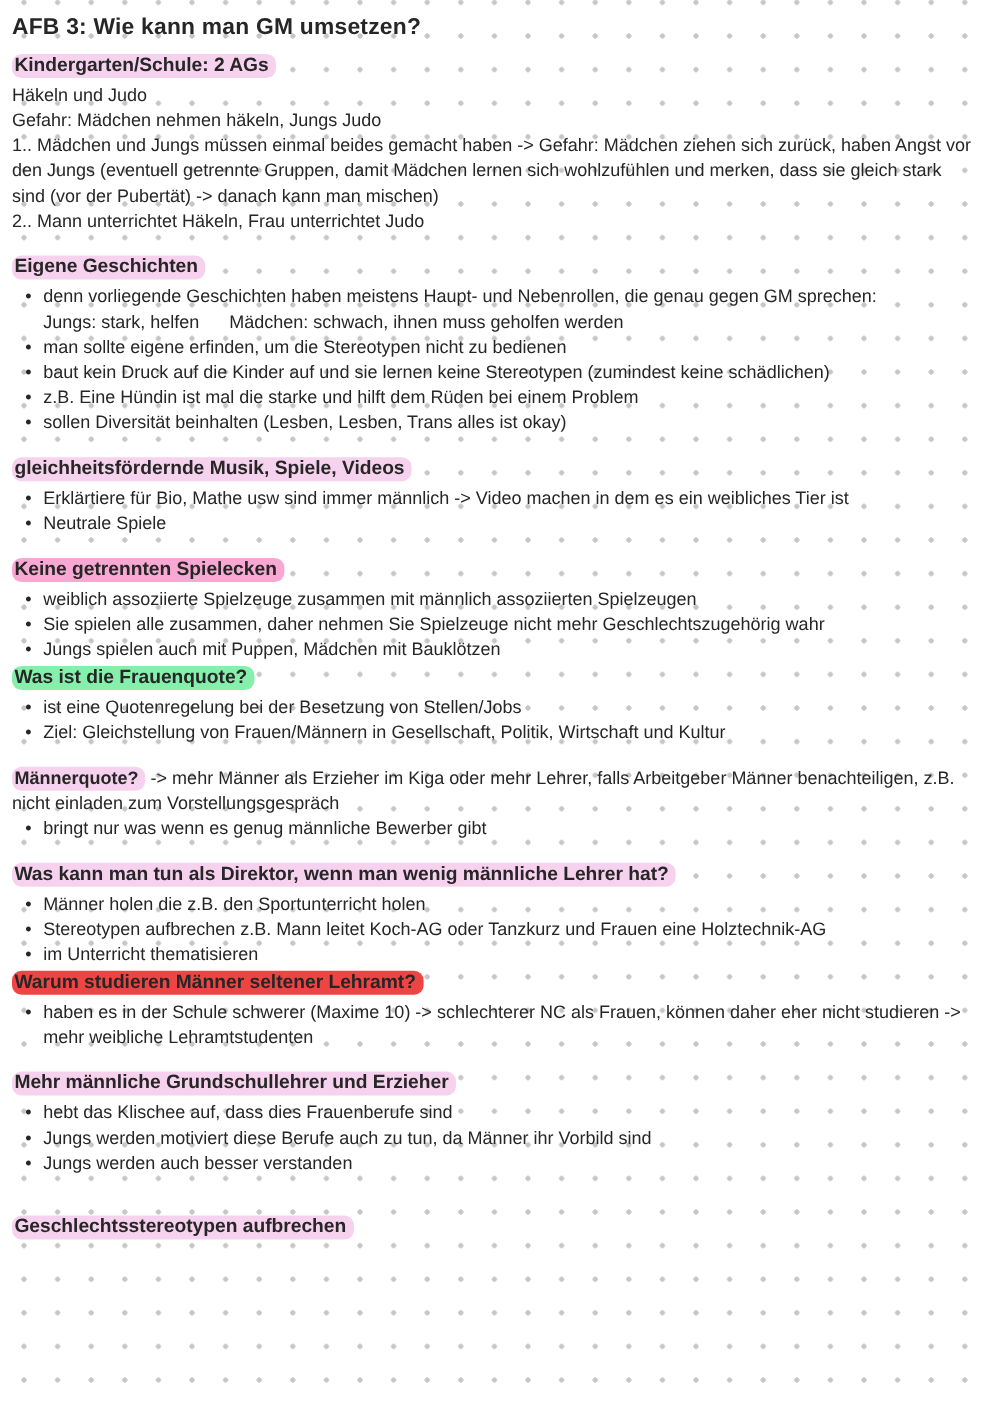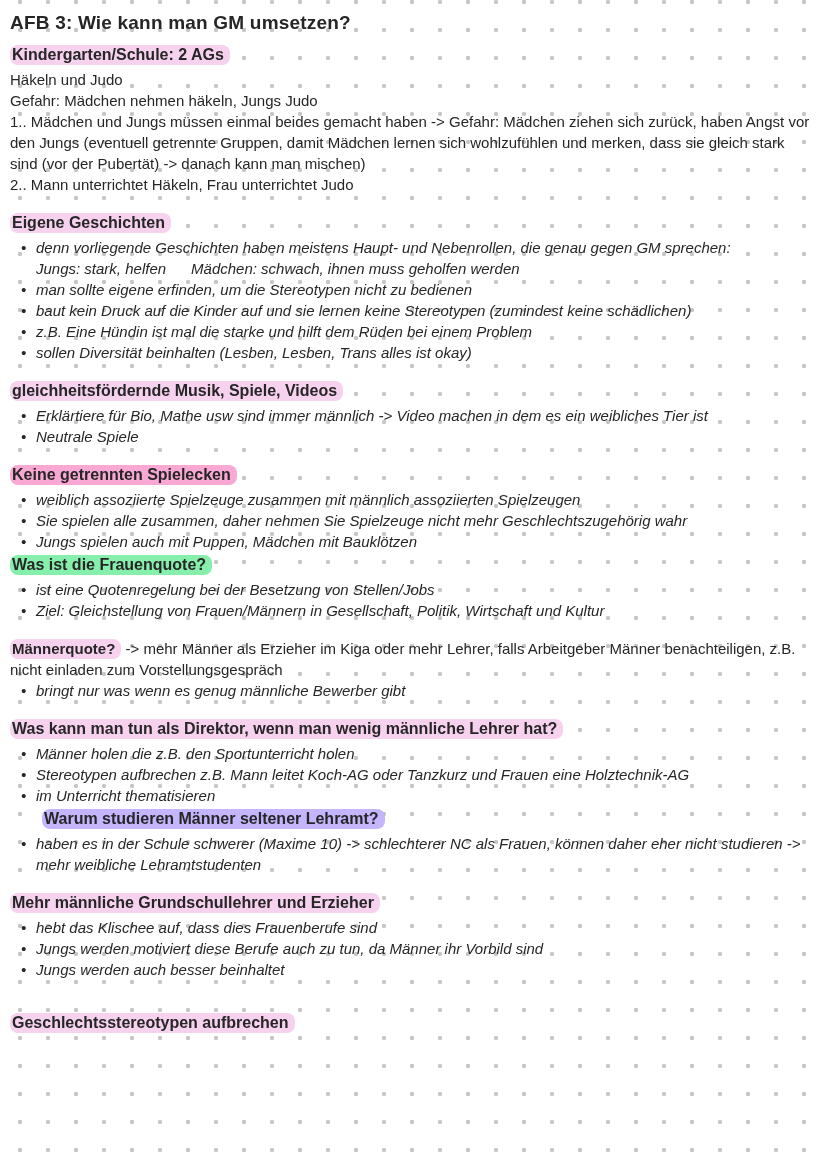--- a/index.html
+++ b/index.html
@@ -38,21 +38,21 @@
     border-radius: 8px;
     box-decoration-break: clone;
     -webkit-box-decoration-break: clone;
   }
   .line {
     margin: 0;
     font-size: 15px;
     line-height: 21px;
     white-space: pre-wrap;
   }
-  .bullets { margin: 0; padding: 0 0 0 8px; list-style: none; font-style: italic; }
+  .bullets { margin: 0; padding: 0 0 0 8px; list-style: none; }
   .li {
     position: relative;
     padding-left: 18px;
     font-size: 15px;
     line-height: 21px;
     white-space: pre-wrap;
   }
   .li::before { content: "\2022"; position: absolute; left: 3px; top: 0; }
 </style>
 </head>
@@ -117,32 +117,32 @@
   <section class="block">
     <h2 class="h"><mark class="hl" style="background: rgb(246, 210, 239);">Was kann man tun als Direktor, wenn man wenig männliche Lehrer hat?</mark></h2>
     <ul class="bullets">
       <li class="li">Männer holen die z.B. den Sportunterricht holen</li>
       <li class="li">Stereotypen aufbrechen z.B. Mann leitet Koch-AG oder Tanzkurz und Frauen eine Holztechnik-AG</li>
       <li class="li">im Unterricht thematisieren</li>
     </ul>
   </section>
 
   <section class="block tight">
-    <h2 class="h"><mark class="hl" style="background: #c4b5fd; margin-left: 32px;">Warum studieren Männer seltener Lehramt?</mark></h2>
+    <h2 class="h"><mark class="hl" style="background: #ef4444;">Warum studieren Männer seltener Lehramt?</mark></h2>
     <ul class="bullets">
       <li class="li">haben es in der Schule schwerer (Maxime 10) -&gt; schlechterer NC als Frauen, können daher eher nicht studieren -&gt; mehr weibliche Lehramtstudenten</li>
     </ul>
   </section>
 
   <section class="block">
     <h2 class="h"><mark class="hl" style="background: rgb(246, 210, 239);">Mehr männliche Grundschullehrer und Erzieher</mark></h2>
     <ul class="bullets">
       <li class="li">hebt das Klischee auf, dass dies Frauenberufe sind</li>
       <li class="li">Jungs werden motiviert diese Berufe auch zu tun, da Männer ihr Vorbild sind</li>
-      <li class="li">Jungs werden auch besser beinhaltet</li>
+      <li class="li">Jungs werden auch besser verstanden</li>
     </ul>
   </section>
 
   <section class="block gap-lg">
     <h2 class="h"><mark class="hl" style="background: rgb(246, 210, 239);">Geschlechtsstereotypen aufbrechen</mark></h2>
   </section>
 
 </div>
 
 </body></html>

